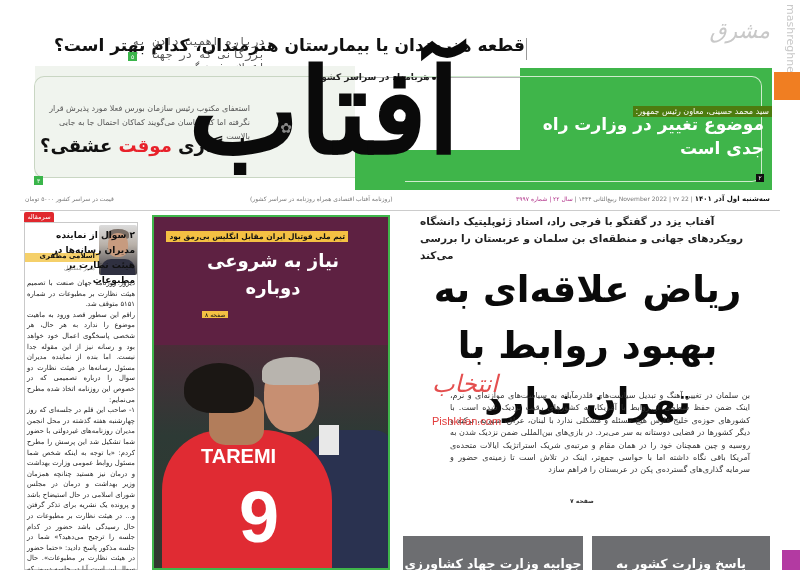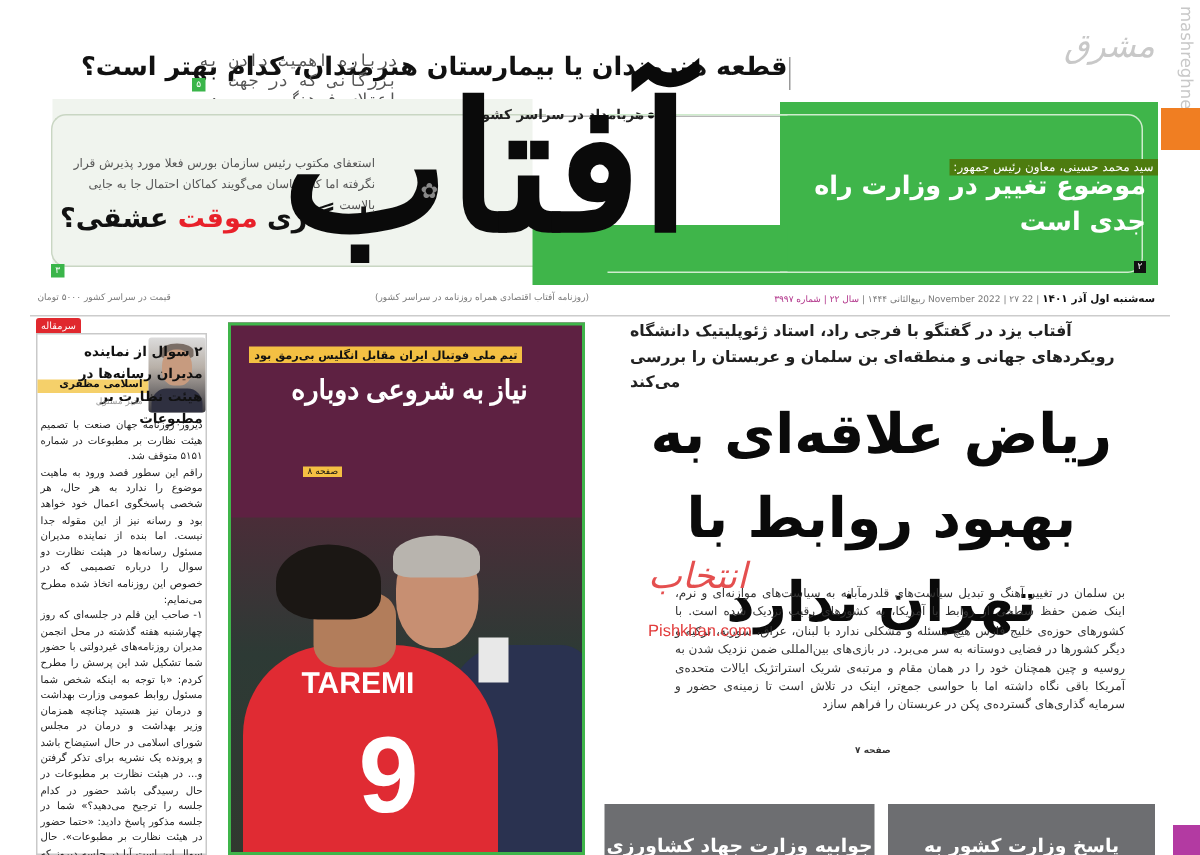--- a/index.html
+++ b/index.html
@@ -59,21 +59,21 @@
   .ed-photo .suit { position: absolute; bottom: 0; left: 2px; width: 34px; height: 16px; background: #2f3040; border-radius: 10px 10px 0 0; }
   .ed-yellow { position: absolute; top: 253px; left: 25px; width: 74px; height: 9px; background: #f5d06a; }
   .ed-author { position: absolute; top: 252px; right: 705px; font-size: 7px; font-weight: bold; white-space: nowrap; }
   .ed-role { position: absolute; top: 264px; right: 705px; font-size: 6px; color: #999; white-space: nowrap; }
   .ed-body { position: absolute; top: 278px; left: 27px; width: 108px; font-size: 6.8px; line-height: 10.6px; color: #222; text-align: justify; }
   .ed-body p { margin-bottom: 0; }
 
   
   .photo-box { position: absolute; top: 215px; left: 152px; width: 238px; height: 355px; border: 2px solid #3fb54a; background: #5e2142; overflow: hidden; }
   .pb-kicker { position: absolute; top: 14px; right: 40px; background: #f4c043; color: #111; font-size: 7.5px; font-weight: bold; padding: 1px 3px; white-space: nowrap; }
-  .pb-head { position: absolute; top: 30px; right: 30px; width: 170px; font-size: 18px; line-height: 27px; font-weight: bold; color: #fff; text-align: center; font-family: Liberation Serif, serif; }
+  .pb-head { position: absolute; top: 30px; right: 30px; width: 170px; font-size: 18px; line-height: 27px; font-weight: bold; color: #fff; text-align: center; }
   .pb-page { position: absolute; top: 94px; left: 48px; background: #f4c043; color: #111; font-size: 6px; padding: 0 3px; }
   .pb-photo { position: absolute; top: 128px; left: 0; width: 238px; height: 227px; background: linear-gradient(#4a2d38 0%, #2d3a35 40%, #31382f 100%); }
   .pb-coach-suit { position: absolute; top: 85px; left: 145px; width: 95px; height: 145px; background: #2a3250; border-radius: 40px 20px 0 0; }
   .pb-coach-shirt { position: absolute; top: 80px; left: 165px; width: 20px; height: 30px; background: #e8e8e8; }
   .pb-coach-head { position: absolute; top: 15px; left: 110px; width: 55px; height: 72px; background: #c78f72; border-radius: 45% 45% 45% 45%; }
   .pb-coach-hair { position: absolute; top: 12px; left: 108px; width: 58px; height: 28px; background: #b8b4ae; border-radius: 50% 50% 20% 20%; }
   .pb-player-shirt { position: absolute; top: 85px; left: 8px; width: 170px; height: 150px; background: #e02b33; border-radius: 60px 70px 0 0; }
   .pb-player-neck { position: absolute; top: 50px; left: 55px; width: 55px; height: 50px; background: #b27d5b; border-radius: 30%; }
   .pb-player-hair { position: absolute; top: 18px; left: 30px; width: 70px; height: 50px; background: #1b1714; border-radius: 50% 50% 30% 40%; }
   .pb-name { position: absolute; top: 100px; left: 47px; font-family: "Liberation Sans", sans-serif; font-size: 20px; font-weight: bold; color: #fff; direction: ltr; letter-spacing: 0px; }

